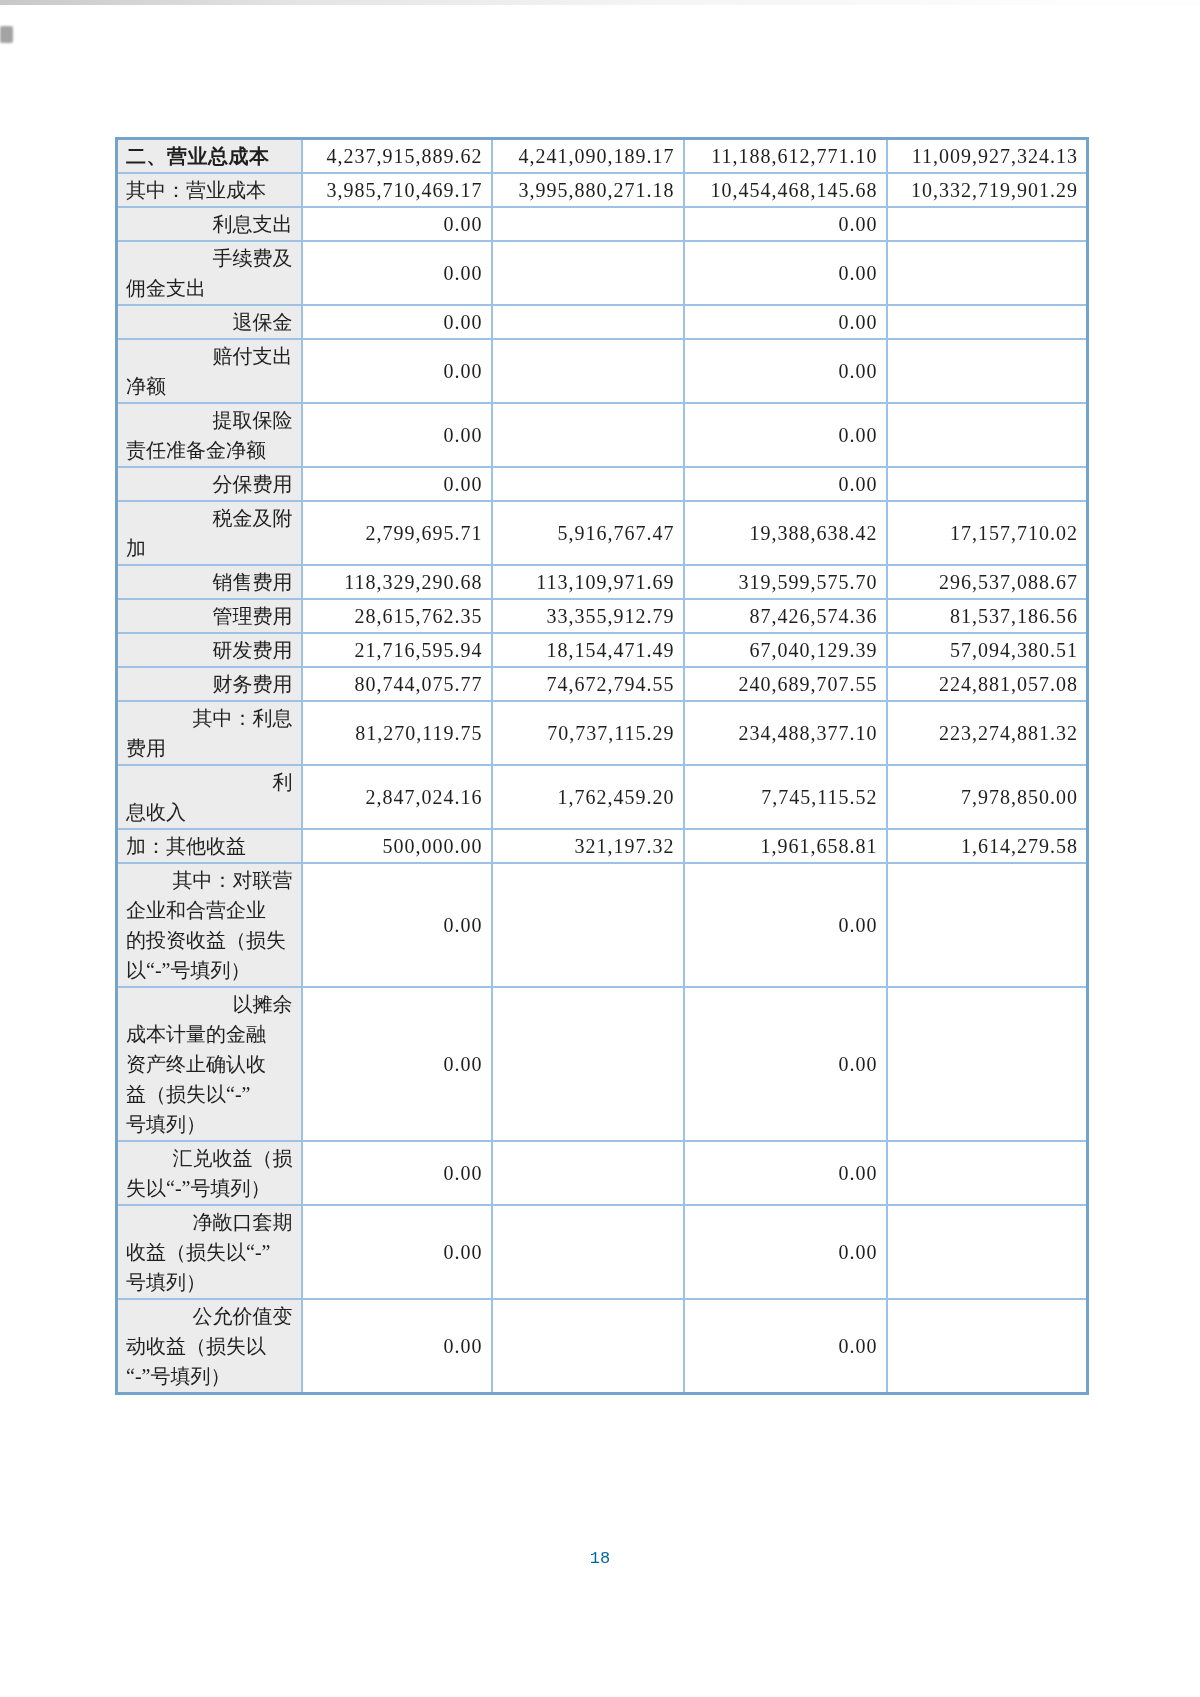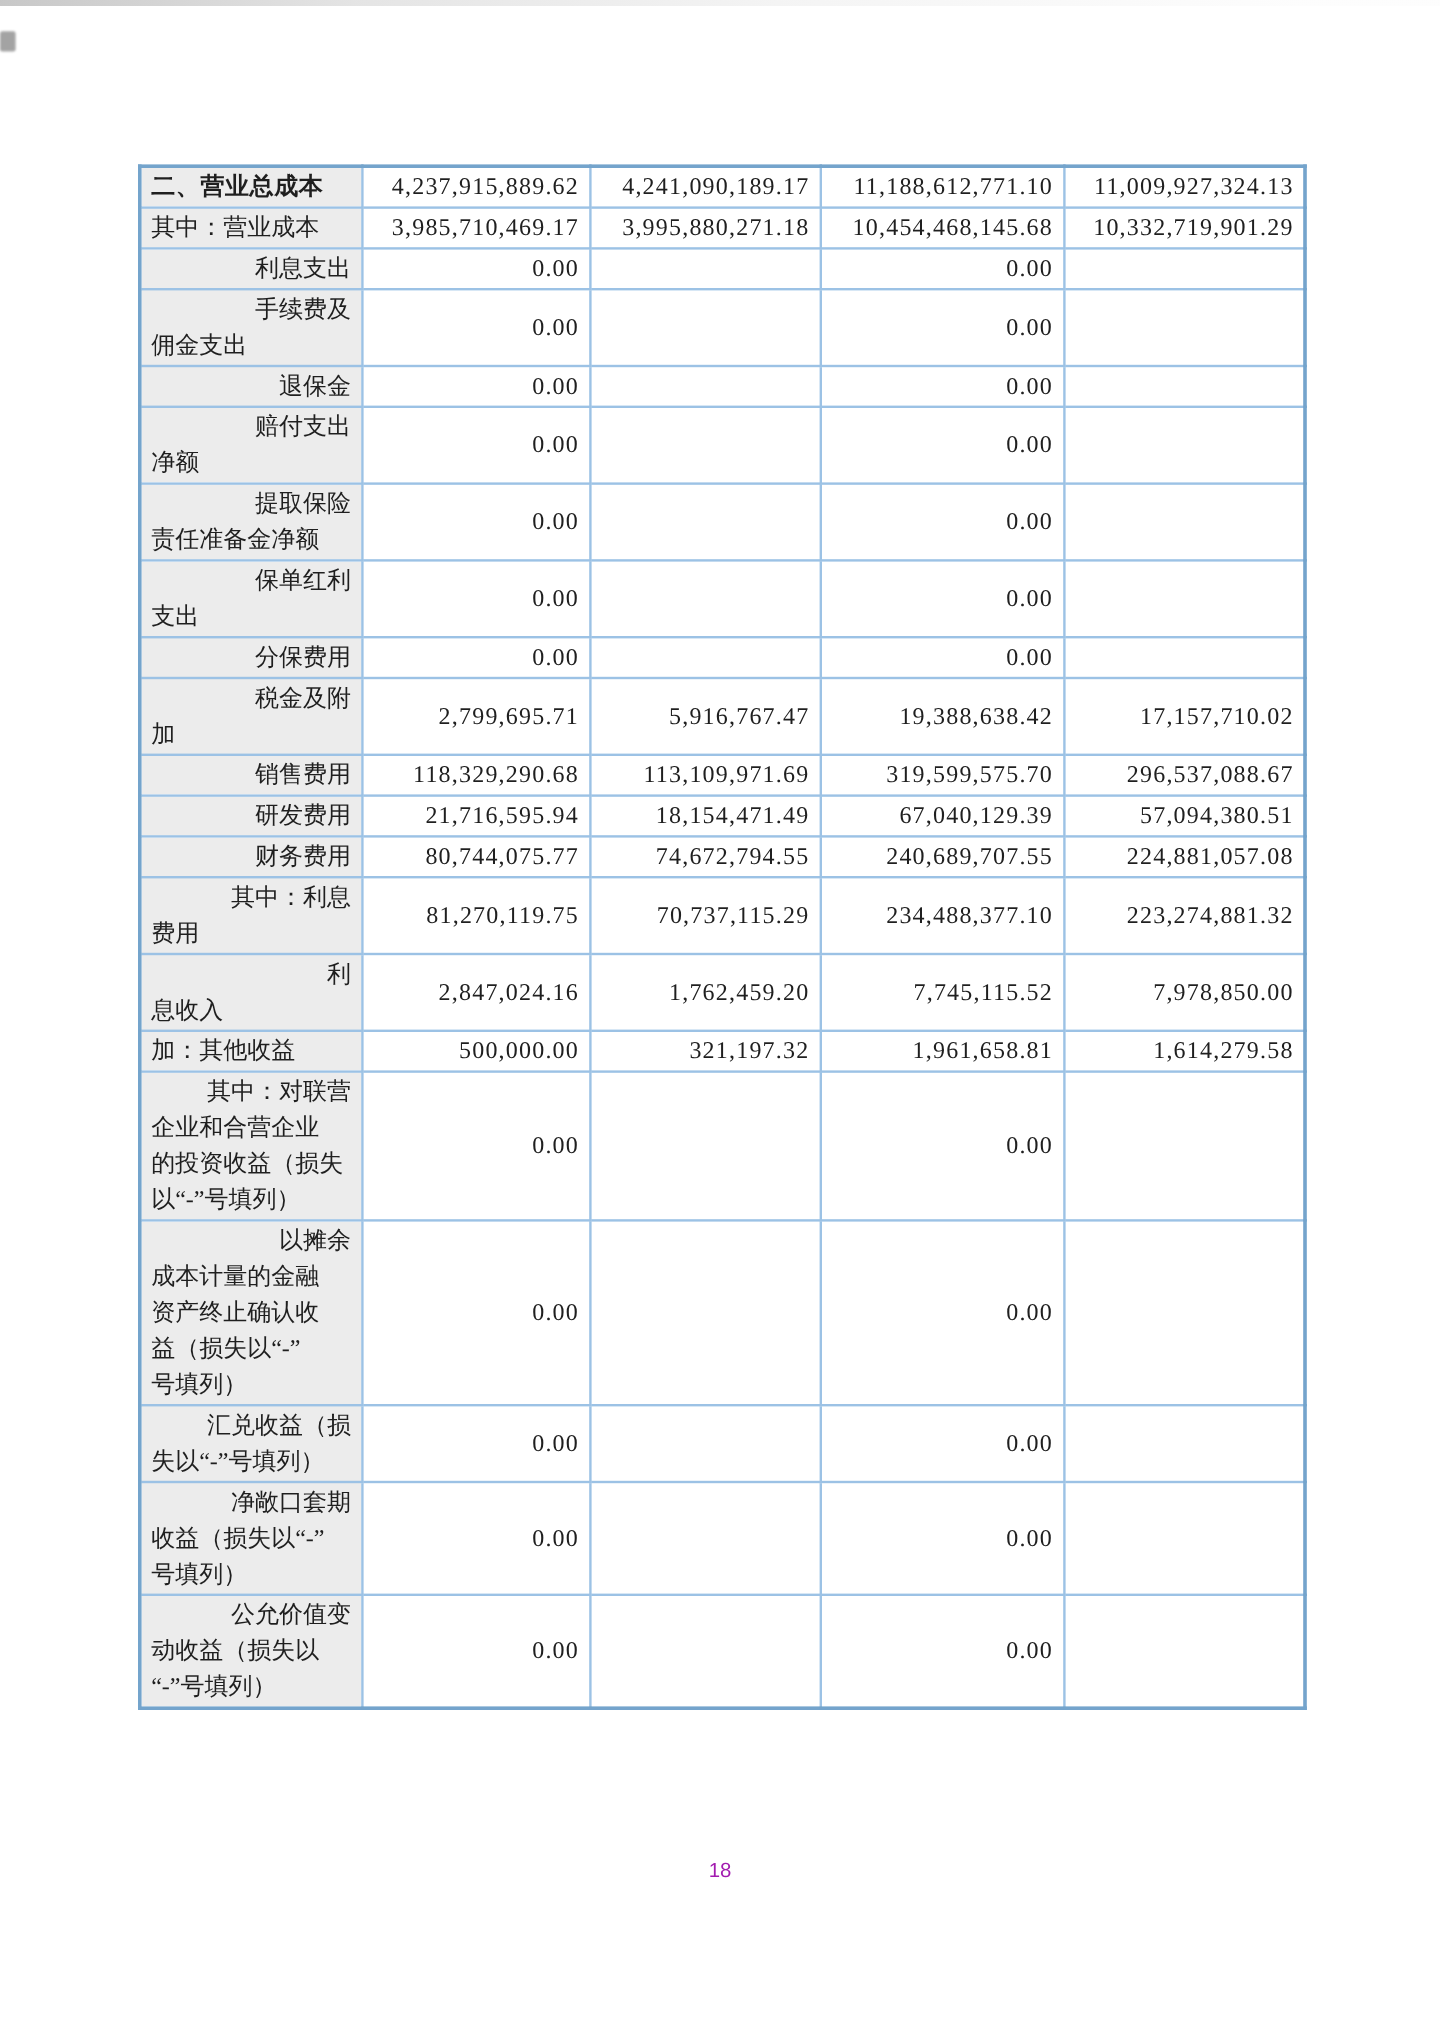--- a/index.html
+++ b/index.html
@@ -43,22 +43,22 @@
   td.label.bold .line { font-weight:bold; letter-spacing:.5px; }
   td.num {
     text-align:right; padding-right:10px;
     white-space:nowrap; letter-spacing:1px;
     background:#ffffff;
   }
 
   .page-number {
     position:absolute; top:1549px; left:0; width:100%;
     text-align:center;
-    font-family:Liberation Sans, sans-serif;
-    font-size:17px; color:#a21caf;
+    font-family:Liberation Mono, monospace;
+    font-size:17px; color:#0369a1;
   }
 </style>
 </head>
 <body style="--border: #9cc2e5; --outer: #74a4cc; --labelbg: #ececec; --text: #1f1f1f;">
 
 <div class="page">
   <div class="scan-top"></div>
   <div class="scan-speck"></div>
 
   <table class="fin">
@@ -131,30 +131,20 @@
             <div class="line ar">提取保险</div>
             <div class="line al">责任准备金净额</div>
           </td>
           <td class="num">0.00</td>
           <td class="num"></td>
           <td class="num">0.00</td>
           <td class="num"></td>
         </tr>
         <tr>
           <td class="label">
-            <div class="line ar">保单红利</div>
-            <div class="line al">支出</div>
-          </td>
-          <td class="num">0.00</td>
-          <td class="num"></td>
-          <td class="num">0.00</td>
-          <td class="num"></td>
-        </tr>
-        <tr>
-          <td class="label">
             <div class="line ar">分保费用</div>
           </td>
           <td class="num">0.00</td>
           <td class="num"></td>
           <td class="num">0.00</td>
           <td class="num"></td>
         </tr>
         <tr>
           <td class="label">
             <div class="line ar">税金及附</div>
@@ -166,20 +156,29 @@
           <td class="num">17,157,710.02</td>
         </tr>
         <tr>
           <td class="label">
             <div class="line ar">销售费用</div>
           </td>
           <td class="num">118,329,290.68</td>
           <td class="num">113,109,971.69</td>
           <td class="num">319,599,575.70</td>
           <td class="num">296,537,088.67</td>
+        </tr>
+        <tr>
+          <td class="label">
+            <div class="line ar">管理费用</div>
+          </td>
+          <td class="num">28,615,762.35</td>
+          <td class="num">33,355,912.79</td>
+          <td class="num">87,426,574.36</td>
+          <td class="num">81,537,186.56</td>
         </tr>
         <tr>
           <td class="label">
             <div class="line ar">研发费用</div>
           </td>
           <td class="num">21,716,595.94</td>
           <td class="num">18,154,471.49</td>
           <td class="num">67,040,129.39</td>
           <td class="num">57,094,380.51</td>
         </tr>

